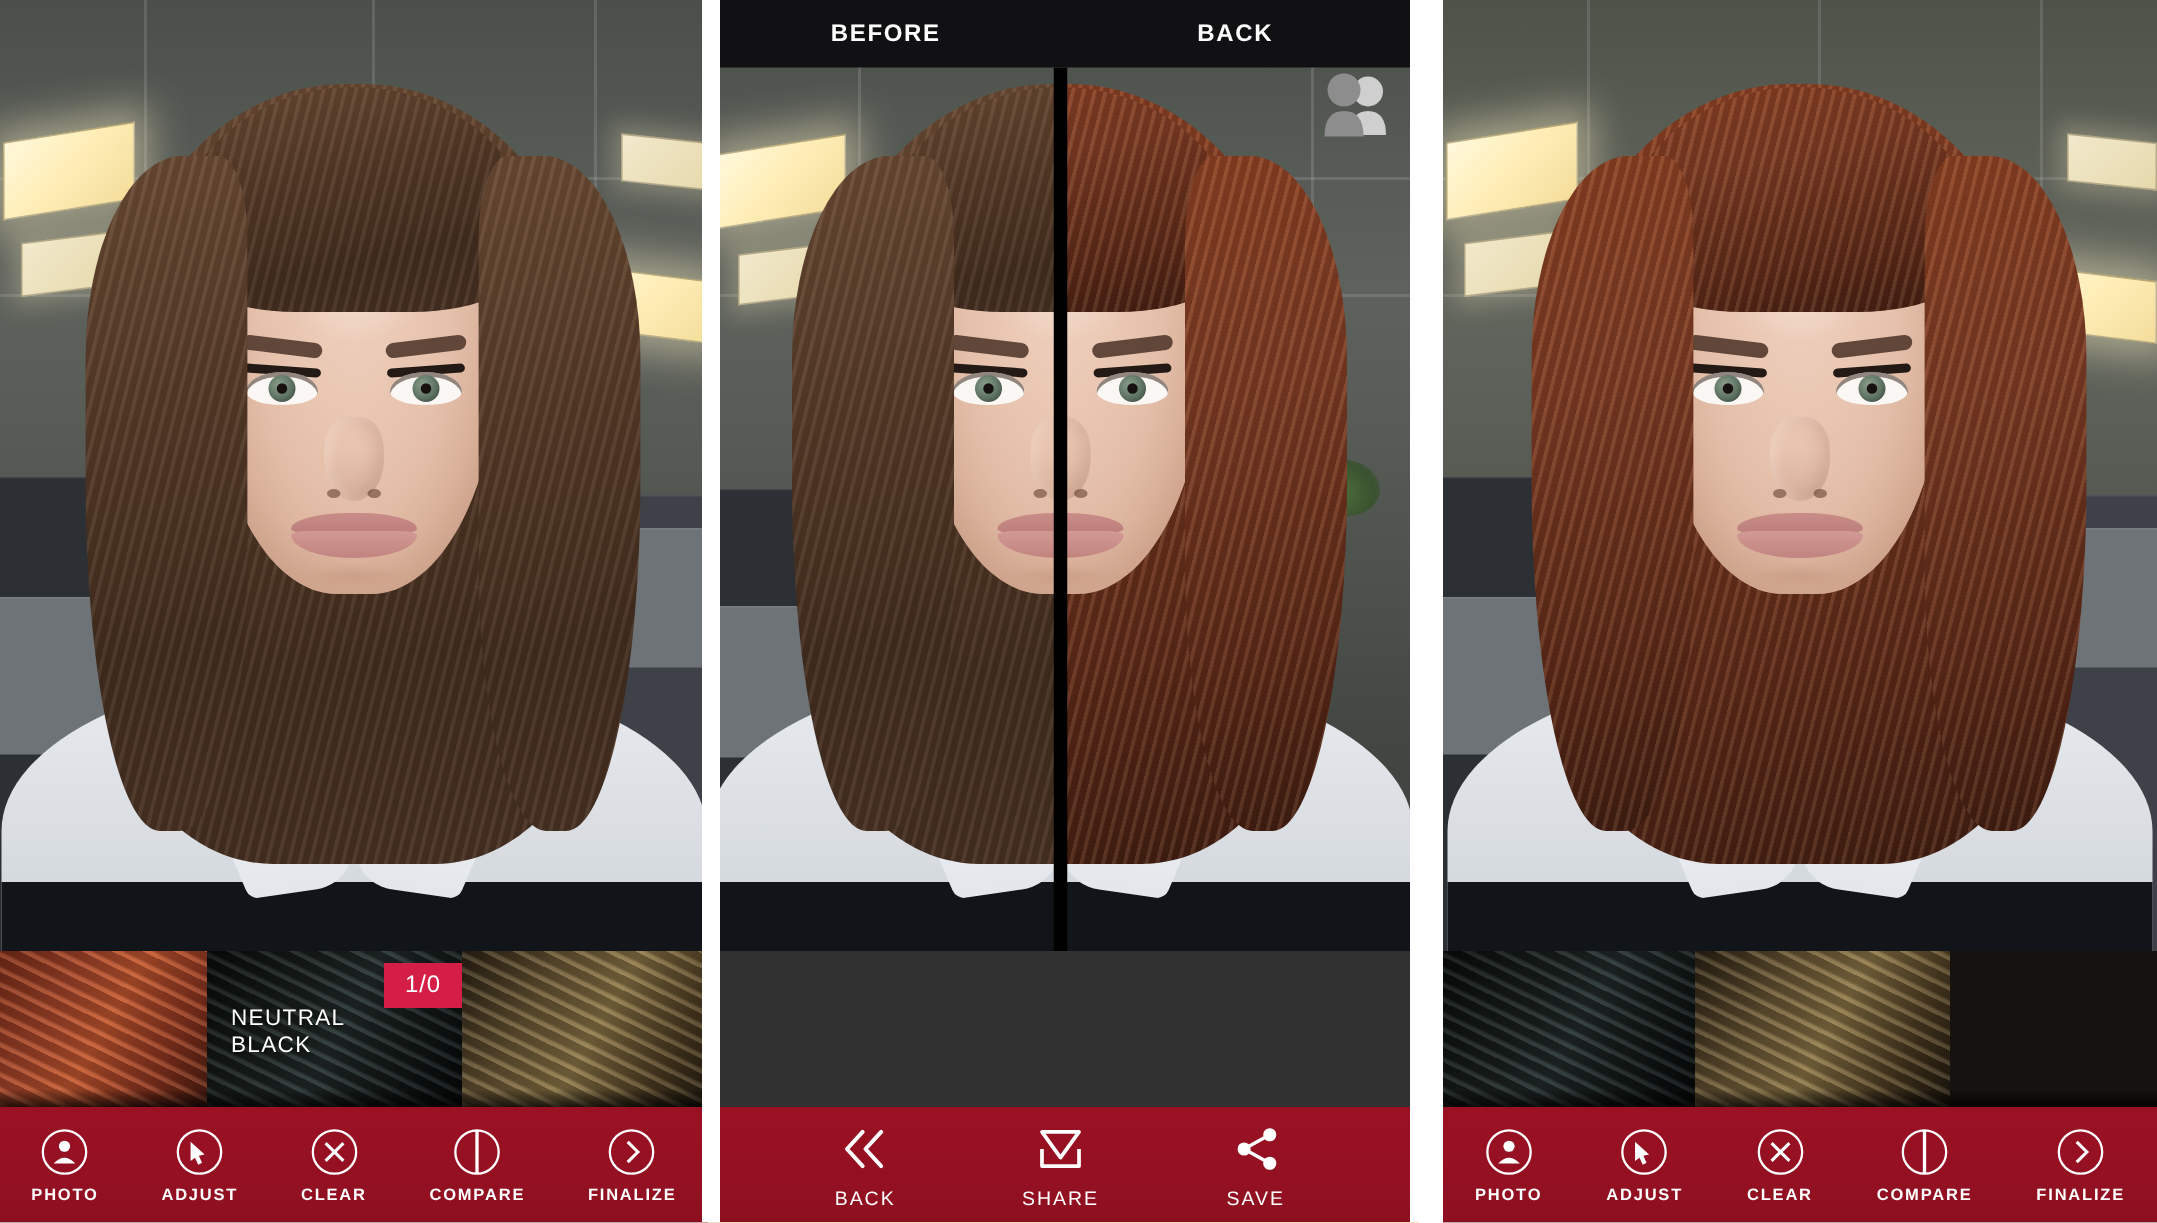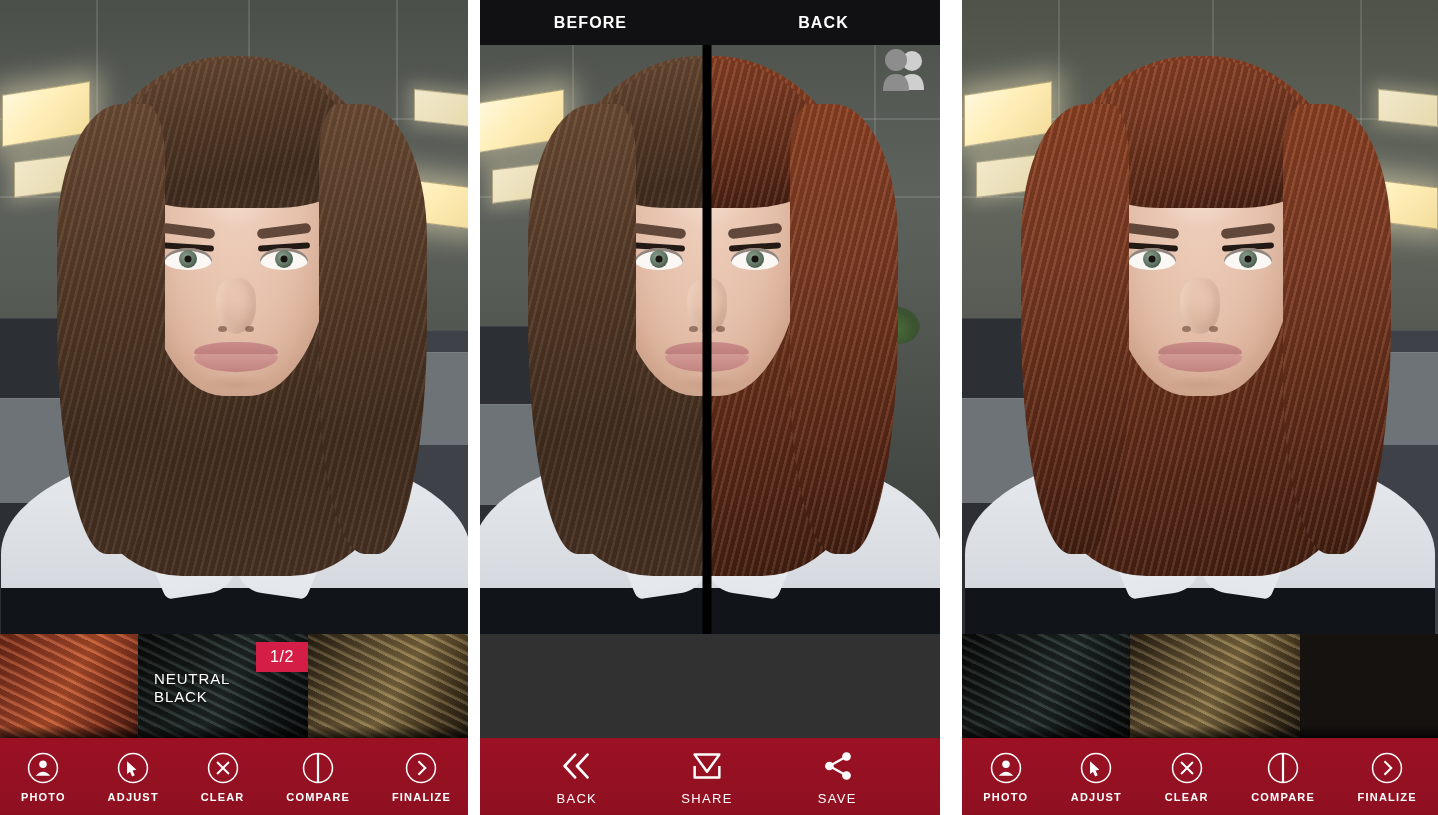--- a/index.html
+++ b/index.html
@@ -578,21 +578,21 @@
     </div>
 
     <div class="swatch-strip">
       <div class="swatch" style="flex-basis:138px">
         <div class="swatch-tex tex-copper"></div>
       </div>
       <div class="swatch" style="flex-basis:170px">
         <div class="swatch-tex tex-black"></div>
         <div class="swatch-name">NEUTRAL
 BLACK</div>
-        <div class="swatch-badge">1/2</div>
+        <div class="swatch-badge">1/0</div>
       </div>
       <div class="swatch" style="flex-basis:170px">
         <div class="swatch-tex tex-brown"></div>
       </div>
       <div class="strip-shadow"></div>
     </div>
 
     <div class="toolbar">
       <div class="tb-item">
         <svg class="tb-icon" viewBox="0 0 40 40">

